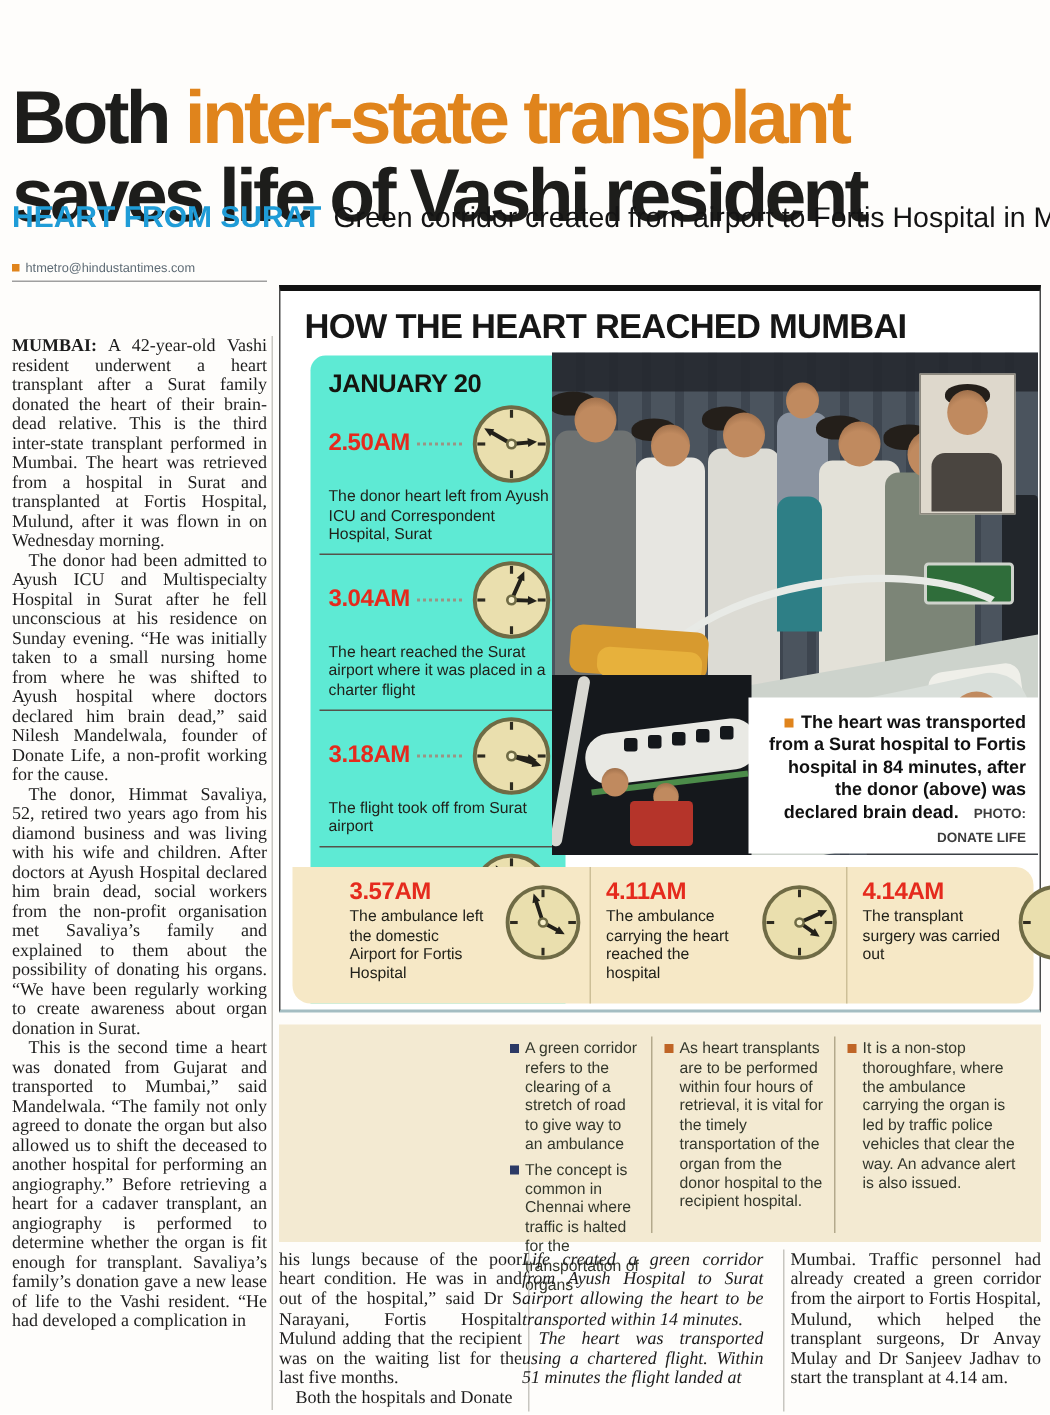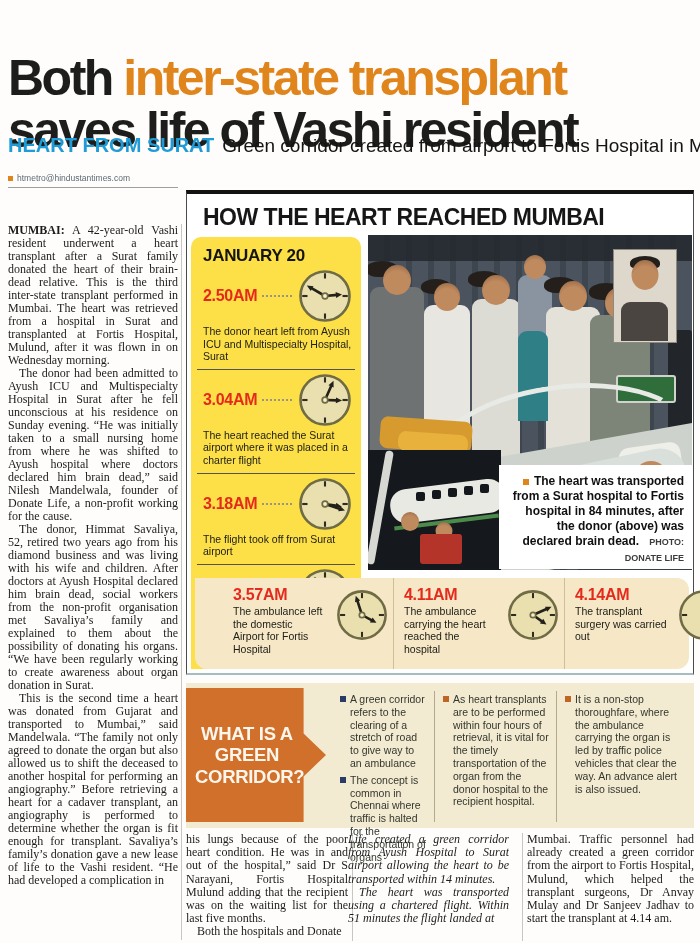--- a/index.html
+++ b/index.html
@@ -33,21 +33,21 @@
   .bottom-col p{margin:0;}
   .bottom-col p + p{text-indent:11px;}
 
   
   .info-box{position:absolute;left:186px;top:190px;width:508px;height:485px;background:#fff;
     border-top:4px solid #121212;border-left:1px solid #4a4a4a;border-right:1px solid #4a4a4a;
     border-bottom:2px solid #a4bdc2;box-sizing:border-box;}
   .info-title{position:absolute;left:16px;top:10px;font-family:"Liberation Sans",sans-serif;
     font-weight:bold;font-size:23px;letter-spacing:-0.5px;color:#161616;}
 
-  .panel-v{position:absolute;left:4px;top:43px;width:170px;height:432px;background:#fde047;border-radius:10px 10px 0 0;}
+  .panel-v{position:absolute;left:20px;top:43px;width:170px;height:432px;background:#5eead4;border-radius:10px 10px 0 0;}
   .panel-h{position:absolute;left:8px;top:384px;width:494px;height:91px;background:#f6e8c6;border-radius:0 12px 12px 12px;}
 
   .date-label{font-family:"Liberation Sans",sans-serif;font-weight:bold;font-size:17px;color:#15150f;
     padding:9px 0 0 12px;letter-spacing:-0.3px;}
   .t-entry{position:relative;margin:0 6px 0 6px;padding:2px 2px 6px 6px;border-bottom:1.5px solid #55524a;}
   .t-entry.last{border-bottom:none;}
   .t-row{display:flex;align-items:center;}
   .t-time{font-family:"Liberation Sans",sans-serif;font-weight:bold;font-size:16px;color:#e52a1d;letter-spacing:-0.3px;}
   .dots{flex:1;border-top:2px dotted #9b9383;margin:0 5px;height:0;}
   .clock{width:56px;height:56px;flex:0 0 auto;}
@@ -166,21 +166,21 @@
                 <line x1="32" y1="32" x2="32" y2="18"></line>
                 <polygon points="32,12.5 28.6,19.5 35.4,19.5"></polygon>
               </g>
             <g class="hand-min" transform="rotate(300 32 32)">
                 <line x1="32" y1="32" x2="32" y2="13"></line>
                 <polygon points="32,8 28.8,15 35.2,15"></polygon>
               </g>
             <circle class="ccenter" cx="32" cy="32" r="3.2"></circle>
           </svg>
         </div>
-        <div class="t-desc">The donor heart left from Ayush ICU and Multispecialty Hospital, Surat</div>
+        <div class="t-desc">The donor heart left from Ayush ICU and Correspondent Hospital, Surat</div>
       </div>
 
       <div class="t-entry">
         <div class="t-row">
           <span class="t-time">3.04AM</span>
           <span class="dots"></span>
           <svg class="clock" viewBox="0 0 64 64">
             <circle class="cface" cx="32" cy="32" r="28"></circle>
             <rect class="tick" x="30.8" y="6" width="2.4" height="6"></rect>
               <rect class="tick" x="30.8" y="52" width="2.4" height="6"></rect>
@@ -383,23 +383,20 @@
         <div class="redbox" style="left:52px;top:84px;width:42px;height:30px;"></div>
       </div>
     </div>
 
     <div class="caption">
       <div class="cap-text"><span class="sq"></span><span>The heart was transported from a Surat hospital to Fortis hospital in 84 minutes, after the donor (above) was declared brain dead.</span><span class="credit">PHOTO: DONATE LIFE</span></div>
     </div>
   </div>
 
   <div class="gc">
-    <div class="gc-box">
-      <div class="gc-title">WHAT IS A GREEN CORRIDOR?</div>
-    </div>
     <div class="gc-cols">
       <div class="gc-col c1">
         <div class="gc-item">
           <span class="sq sq-navy"></span>
           <span class="gtxt">A green corridor refers to the clearing of a stretch of road to give way to an ambulance</span>
         </div>
         <div class="gc-item">
           <span class="sq sq-navy"></span>
           <span class="gtxt">The concept is common in Chennai where traffic is halted for the transportation of organs</span>
         </div>

